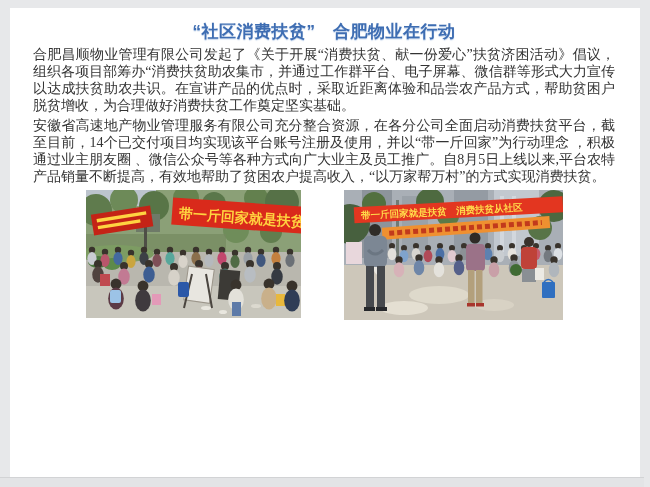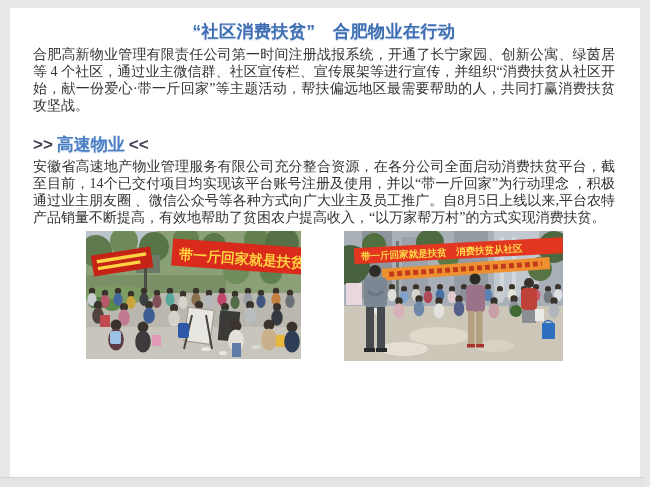--- a/index.html
+++ b/index.html
@@ -49,26 +49,23 @@
   .photo{display:block;}
 </style>
 </head>
 <body>
 
 <div class="frame">
   <div class="page">
 
     <h1 class="doc-title">“社区消费扶贫”　合肥物业在行动</h1>
 
-
-    <p class="body-para">合肥高新物业管理有限责任公司第一时间注册战报系统，开通了长宁家园、创新公寓、绿茵居等 4 个社区，通过业主微信群、社区宣传栏、宣传展架等进行宣传，并组织“消费扶贫从社区开始，献一份爱心·带一斤回家”等主题活动，帮扶偏远地区最需要帮助的人，共同打赢消费扶贫攻坚战。</p>
-
-    <h2 class="section-header" id="hdr-3">
-      <span class="sec-marker">&gt;&gt;</span><span class="sec-name">高速物业</span><span class="sec-marker">&lt;&lt;</span>
-    </h2>
+    <p class="body-para">合肥昌顺物业管理有限公司发起了《关于开展“消费扶贫、献一份爱心”扶贫济困活动》倡议，组织各项目部筹办“消费扶贫助农集市，并通过工作群平台、电子屏幕、微信群等形式大力宣传以达成扶贫助农共识。在宣讲产品的优点时，采取近距离体验和品尝农产品方式，帮助贫困户脱贫增收，为合理做好消费扶贫工作奠定坚实基础。</p>
+
+
     <p class="body-para">安徽省高速地产物业管理服务有限公司充分整合资源，在各分公司全面启动消费扶贫平台，截至目前，14个已交付项目均实现该平台账号注册及使用，并以“带一斤回家”为行动理念 ，积极通过业主朋友圈 、微信公众号等各种方式向广大业主及员工推广。自8月5日上线以来,平台农特产品销量不断提高，有效地帮助了贫困农户提高收入，“以万家帮万村”的方式实现消费扶贫。</p>
 
     <div class="photos">
 
       <svg class="photo" width="215" height="128" viewBox="0 0 215 128" role="img">
         <defs>
           <g id="pp">
               <circle r="3.2" fill="#39332c"></circle>
               <ellipse cy="8.5" rx="4.6" ry="6.5"></ellipse>
             </g>

